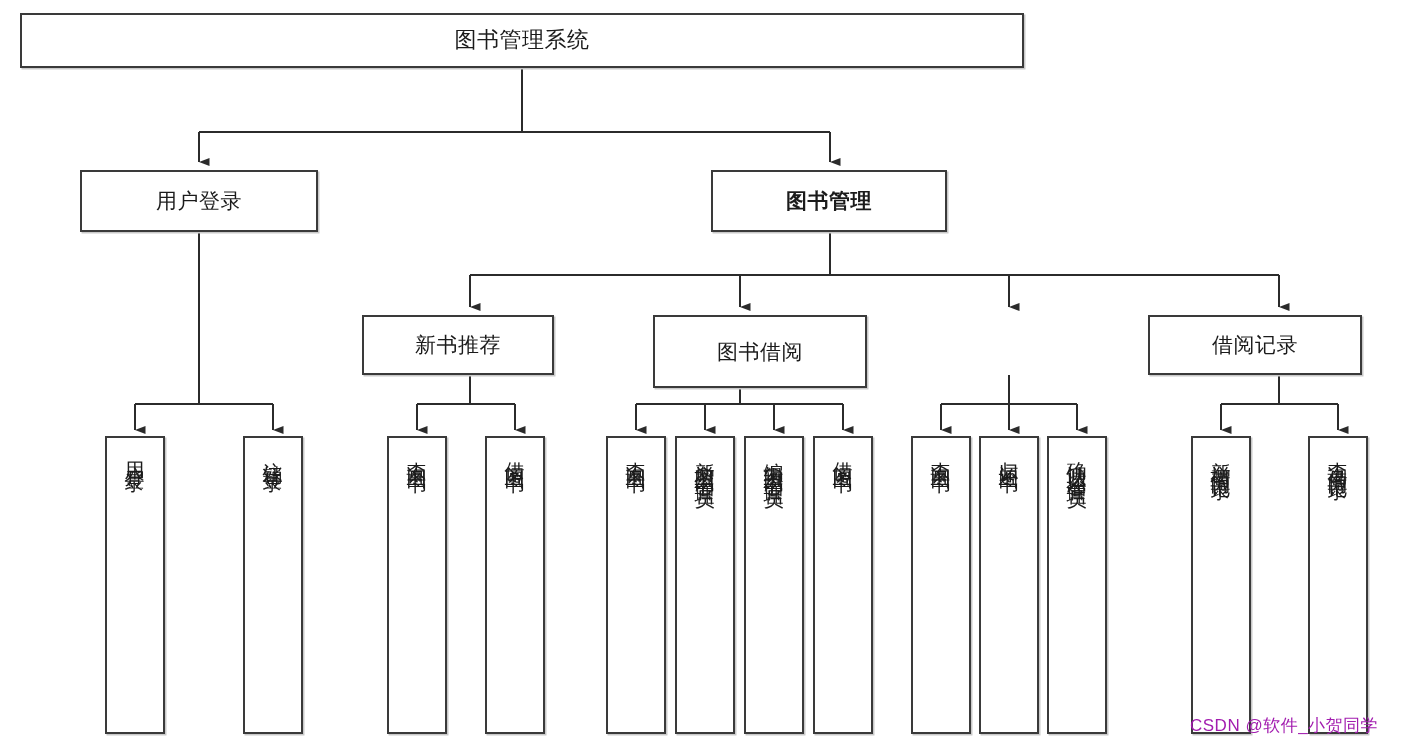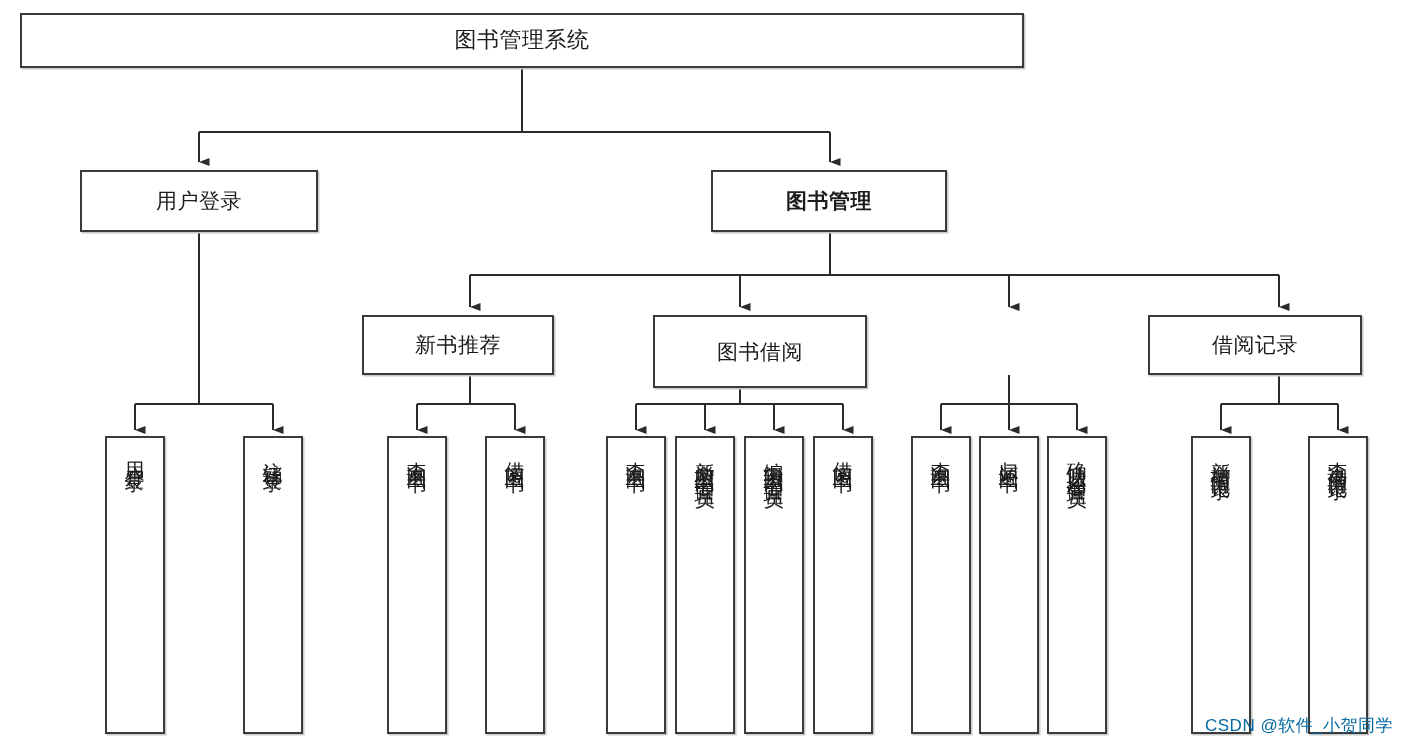--- a/index.html
+++ b/index.html
@@ -67,25 +67,24 @@
     max-height: 280px;
   }
   .node.leaf.tall .label {
     max-height: 290px;
   }
   .watermark {
     position: absolute;
     left: 1190px;
     top: 714px;
     font-size: 17px;
-    color: #0369a1;
+    color: #a21caf;
     white-space: nowrap;
     z-index: 5;
     letter-spacing: 0.5px;
-    margin-left: 15px;
   }
 </style>
 </head>
 <body>
 
 <div id="canvas">
 
   <svg id="edges" viewBox="0 0 1405 747" xmlns="http://www.w3.org/2000/svg">
     <defs>
       <marker id="arrowhead" markerWidth="9" markerHeight="11" refX="4.5" refY="10.5" orient="auto" markerUnits="userSpaceOnUse">

